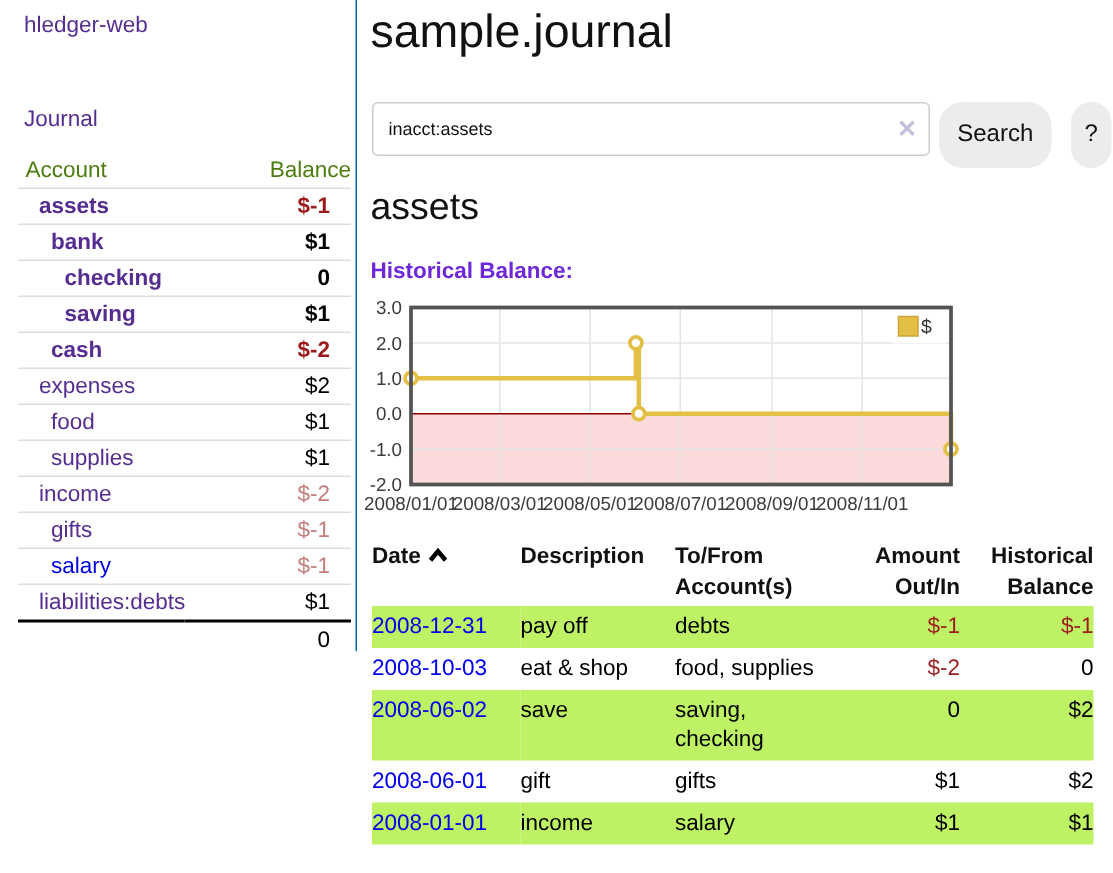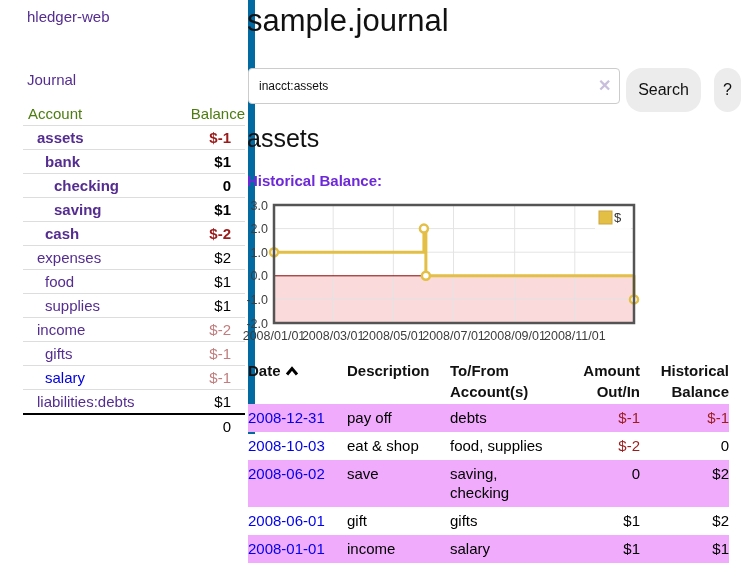--- a/index.html
+++ b/index.html
@@ -1,21 +1,21 @@
 <!DOCTYPE html>
 <html><head>
 <meta charset="utf-8">
 <style>
   html,body{margin:0;padding:0;background:#fff;}
   #app{position:relative;width:742px;height:582px;background:#fff;overflow:hidden;
        font-family:"Liberation Sans",sans-serif;color:#000;}
   a{text-decoration:none;cursor:pointer;}
 
   
-  #sidebar{position:absolute;left:15px;top:0;width:233px;height:434px;border-right:7px solid #0369a1;}
+  #sidebar{position:absolute;left:4px;top:0;width:233px;height:434px;border-right:1px solid #0369a1;}
   .brand{position:absolute;left:12px;top:8px;font-size:15px;color:#552d90;}
   .nav-journal{position:absolute;left:12px;top:71px;font-size:15px;color:#552d90;}
   #acct-table{position:absolute;left:8px;top:102px;width:222px;border-collapse:collapse;font-size:15px;table-layout:fixed;}
   #acct-table th{font-weight:normal;color:#4d7c0f;padding:3px 0;line-height:17px;}
   #acct-table th.h-acct{text-align:left;padding-left:5px;}
   #acct-table th.h-bal{text-align:right;}
   #acct-table tbody td{border-top:1px solid #ddd;padding:3px 0;line-height:17px;}
   #acct-table .bal{text-align:right;padding-right:14px;}
   #acct-table tfoot td{border-top:2px solid #000;padding:3px 0;line-height:17px;}
   .acct a{color:#552d90;}
@@ -42,21 +42,21 @@
   #balance-chart{position:absolute;left:240px;top:198px;overflow:visible;}
   #balance-chart text{font-family:"Liberation Sans",sans-serif;}
 
   
   #register{position:absolute;left:248px;top:358px;width:481px;border-collapse:collapse;
        font-size:15px;table-layout:fixed;}
   #register th{font-weight:bold;vertical-align:top;padding:2px 0;line-height:21px;color:#111;}
   #register th.th-l{text-align:left;}
   #register th.th-r{text-align:right;}
   #register td{vertical-align:top;padding:4px 0 5px;line-height:19px;}
-  #register tr.green td{background:#f0abfc;}
+  #register tr.green td{background:#bef264;}
   #register .amt{text-align:right;}
   #register .accounts-cell{padding-right:10px;}
   .date-link{color:#0000ee;}
   #register .neg{color:#9b1c1c;}
   .sort-icon{margin-left:4px;}
 </style>
 </head>
 <body>
 
 <div id="app">

